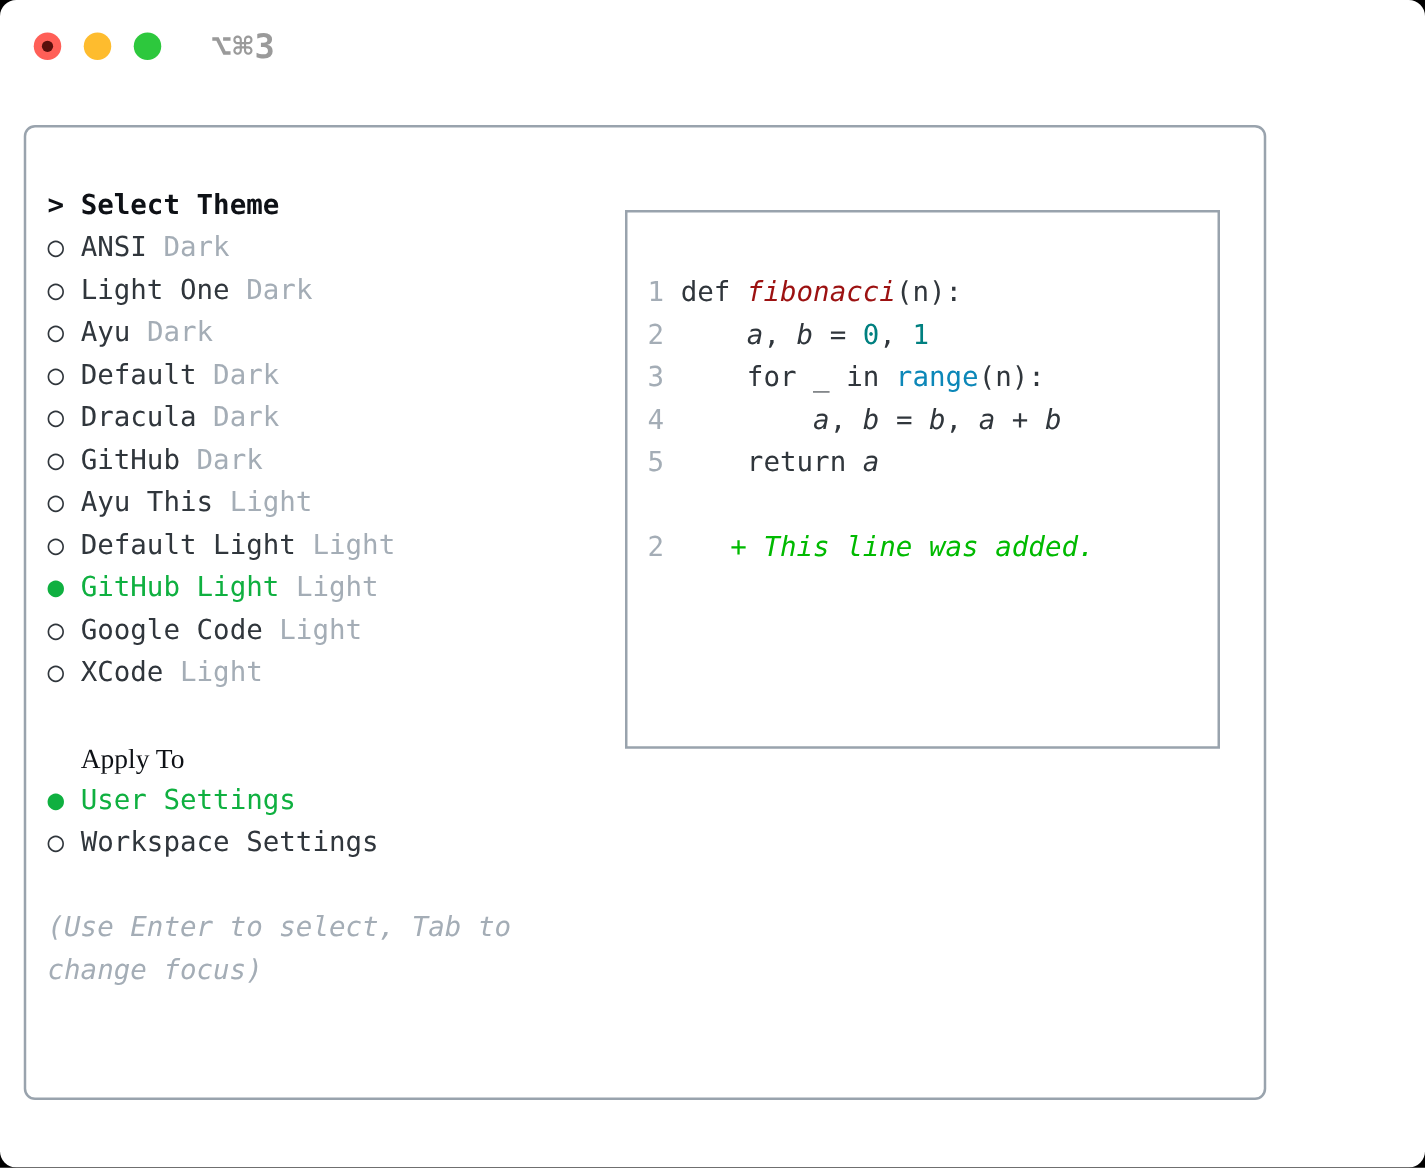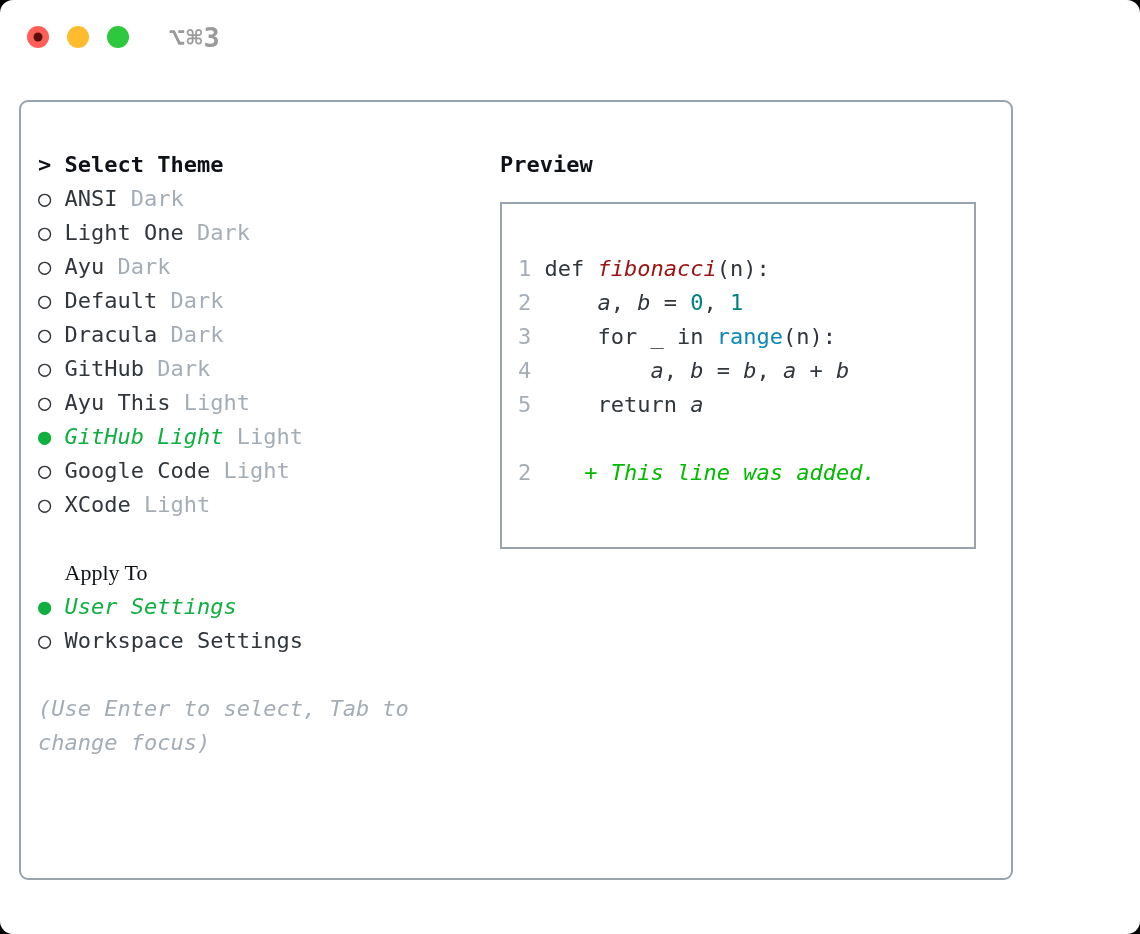--- a/index.html
+++ b/index.html
@@ -46,28 +46,28 @@
   }
   .row{white-space:pre;height:34px;line-height:34px;font-size:22px;color:var(--ink);}
   .spacer{height:34px;}
   
   .left-col{width:462px;flex:0 0 462px;}
   .heading{font-weight:bold;color:var(--heading);}
   .prompt{font-weight:bold;color:var(--heading);}
   .radio{color:var(--ink);}
   .radio.sel{color:var(--accent-green);}
   .opt-name{color:var(--ink);}
-  .opt-name.sel{color:var(--accent-green);font-style:italic;}
+  .opt-name.sel{color:var(--accent-green);}
   .tag{color:var(--muted);}
   .sub-heading{color:var(--heading);font-family:Liberation Serif, serif;}
   .help{color:var(--muted);font-style:italic;}
   
   .right-col{flex:1;}
   .preview-box{
-    margin-top:20px;width:476px;height:347px;
+    margin-top:20px;width:476px;height:431px;
     border:2px solid var(--border);
     padding:48px 18px 0 16px;background:#fff;overflow:hidden;
   }
   .lineno{color:var(--muted);}
   .tk-kw{color:var(--ink);}
   .tk-pl{color:var(--ink);}
   .tk-fn{color:var(--code-fn);font-style:italic;}
   .tk-num{color:var(--code-num);}
   .tk-bi{color:var(--code-bi);}
   .tk-var{color:var(--ink);font-style:italic;}
@@ -95,20 +95,21 @@
       <div class="row"><span class="prompt">&gt;</span> <span class="heading">Select Theme</span></div>
 
       <div id="theme-list">
           <div class="row"><span class="radio">○</span> <span class="opt-name">ANSI</span> <span class="tag">Dark</span></div>
           <div class="row"><span class="radio">○</span> <span class="opt-name">Light One</span> <span class="tag">Dark</span></div>
           <div class="row"><span class="radio">○</span> <span class="opt-name">Ayu</span> <span class="tag">Dark</span></div>
           <div class="row"><span class="radio">○</span> <span class="opt-name">Default</span> <span class="tag">Dark</span></div>
           <div class="row"><span class="radio">○</span> <span class="opt-name">Dracula</span> <span class="tag">Dark</span></div>
           <div class="row"><span class="radio">○</span> <span class="opt-name">GitHub</span> <span class="tag">Dark</span></div>
           <div class="row"><span class="radio">○</span> <span class="opt-name">Ayu This</span> <span class="tag">Light</span></div>
+          <div class="row"><span class="radio">○</span> <span class="opt-name">Default Light</span> <span class="tag">Light</span></div>
           <div class="row"><span class="radio sel">●</span> <span class="opt-name sel">GitHub Light</span> <span class="tag">Light</span></div>
           <div class="row"><span class="radio">○</span> <span class="opt-name">Google Code</span> <span class="tag">Light</span></div>
           <div class="row"><span class="radio">○</span> <span class="opt-name">XCode</span> <span class="tag">Light</span></div>
         </div>
 
       <div class="spacer"></div>
       <div class="row">  <span class="sub-heading">Apply To</span></div>
 
       <div id="apply-list">
           <div class="row"><span class="radio sel">●</span> <span class="opt-name sel">User Settings</span></div>
@@ -116,21 +117,20 @@
         </div>
 
       <div class="spacer"></div>
       <div id="help-text">
           <div class="row help">(Use Enter to select, Tab to</div>
           <div class="row help">change focus)</div>
         </div>
     </div>
 
     <div class="right-col">
-      <div class="row"><span class="heading">Preview</span></div>
       <div class="preview-box">
         <div id="code-lines">
             <div class="row"><span class="lineno">1</span> <span class="tk-kw">def </span><span class="tk-fn">fibonacci</span><span class="tk-pl">(n):</span></div>
             <div class="row"><span class="lineno">2</span> <span class="tk-pl">    </span><span class="tk-var">a</span><span class="tk-pl">, </span><span class="tk-var">b</span><span class="tk-pl"> = </span><span class="tk-num">0</span><span class="tk-pl">, </span><span class="tk-num">1</span></div>
             <div class="row"><span class="lineno">3</span> <span class="tk-pl">    for _ in </span><span class="tk-bi">range</span><span class="tk-pl">(n):</span></div>
             <div class="row"><span class="lineno">4</span> <span class="tk-pl">        </span><span class="tk-var">a</span><span class="tk-pl">, </span><span class="tk-var">b</span><span class="tk-pl"> = </span><span class="tk-var">b</span><span class="tk-pl">, </span><span class="tk-var">a</span><span class="tk-pl"> + </span><span class="tk-var">b</span></div>
             <div class="row"><span class="lineno">5</span> <span class="tk-pl">    return </span><span class="tk-var">a</span></div>
           </div>
         <div class="spacer"></div>
         <div id="diff-lines">

